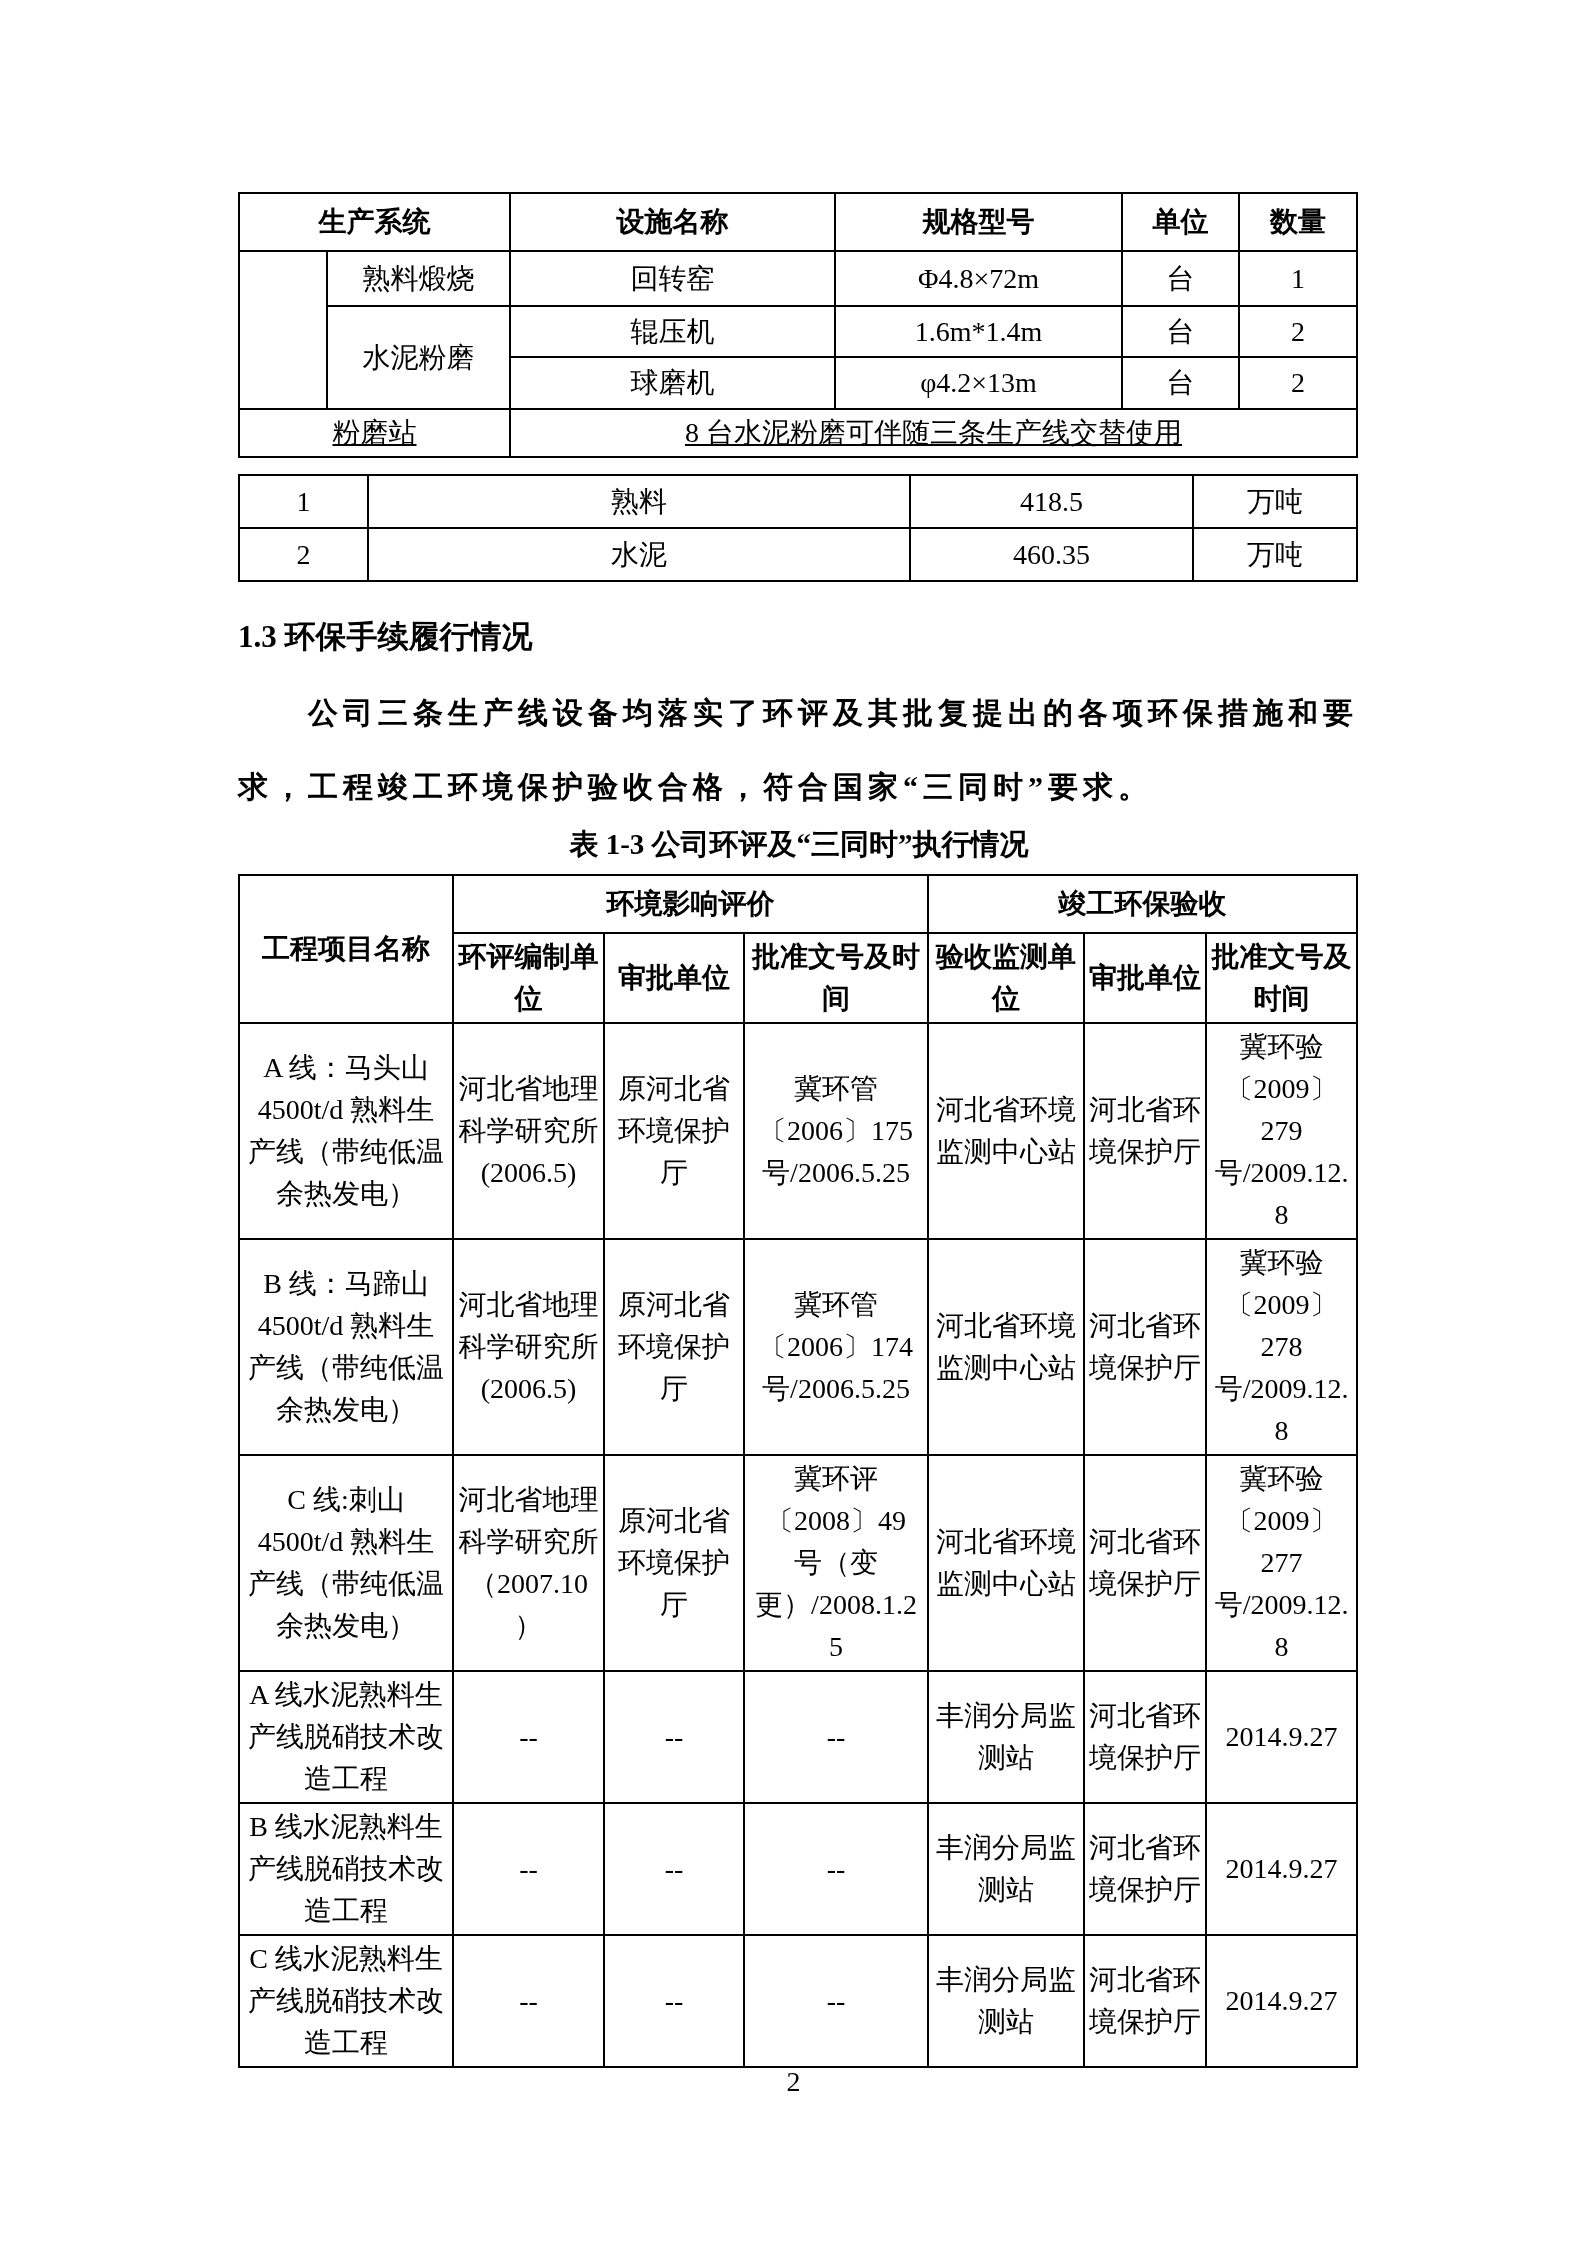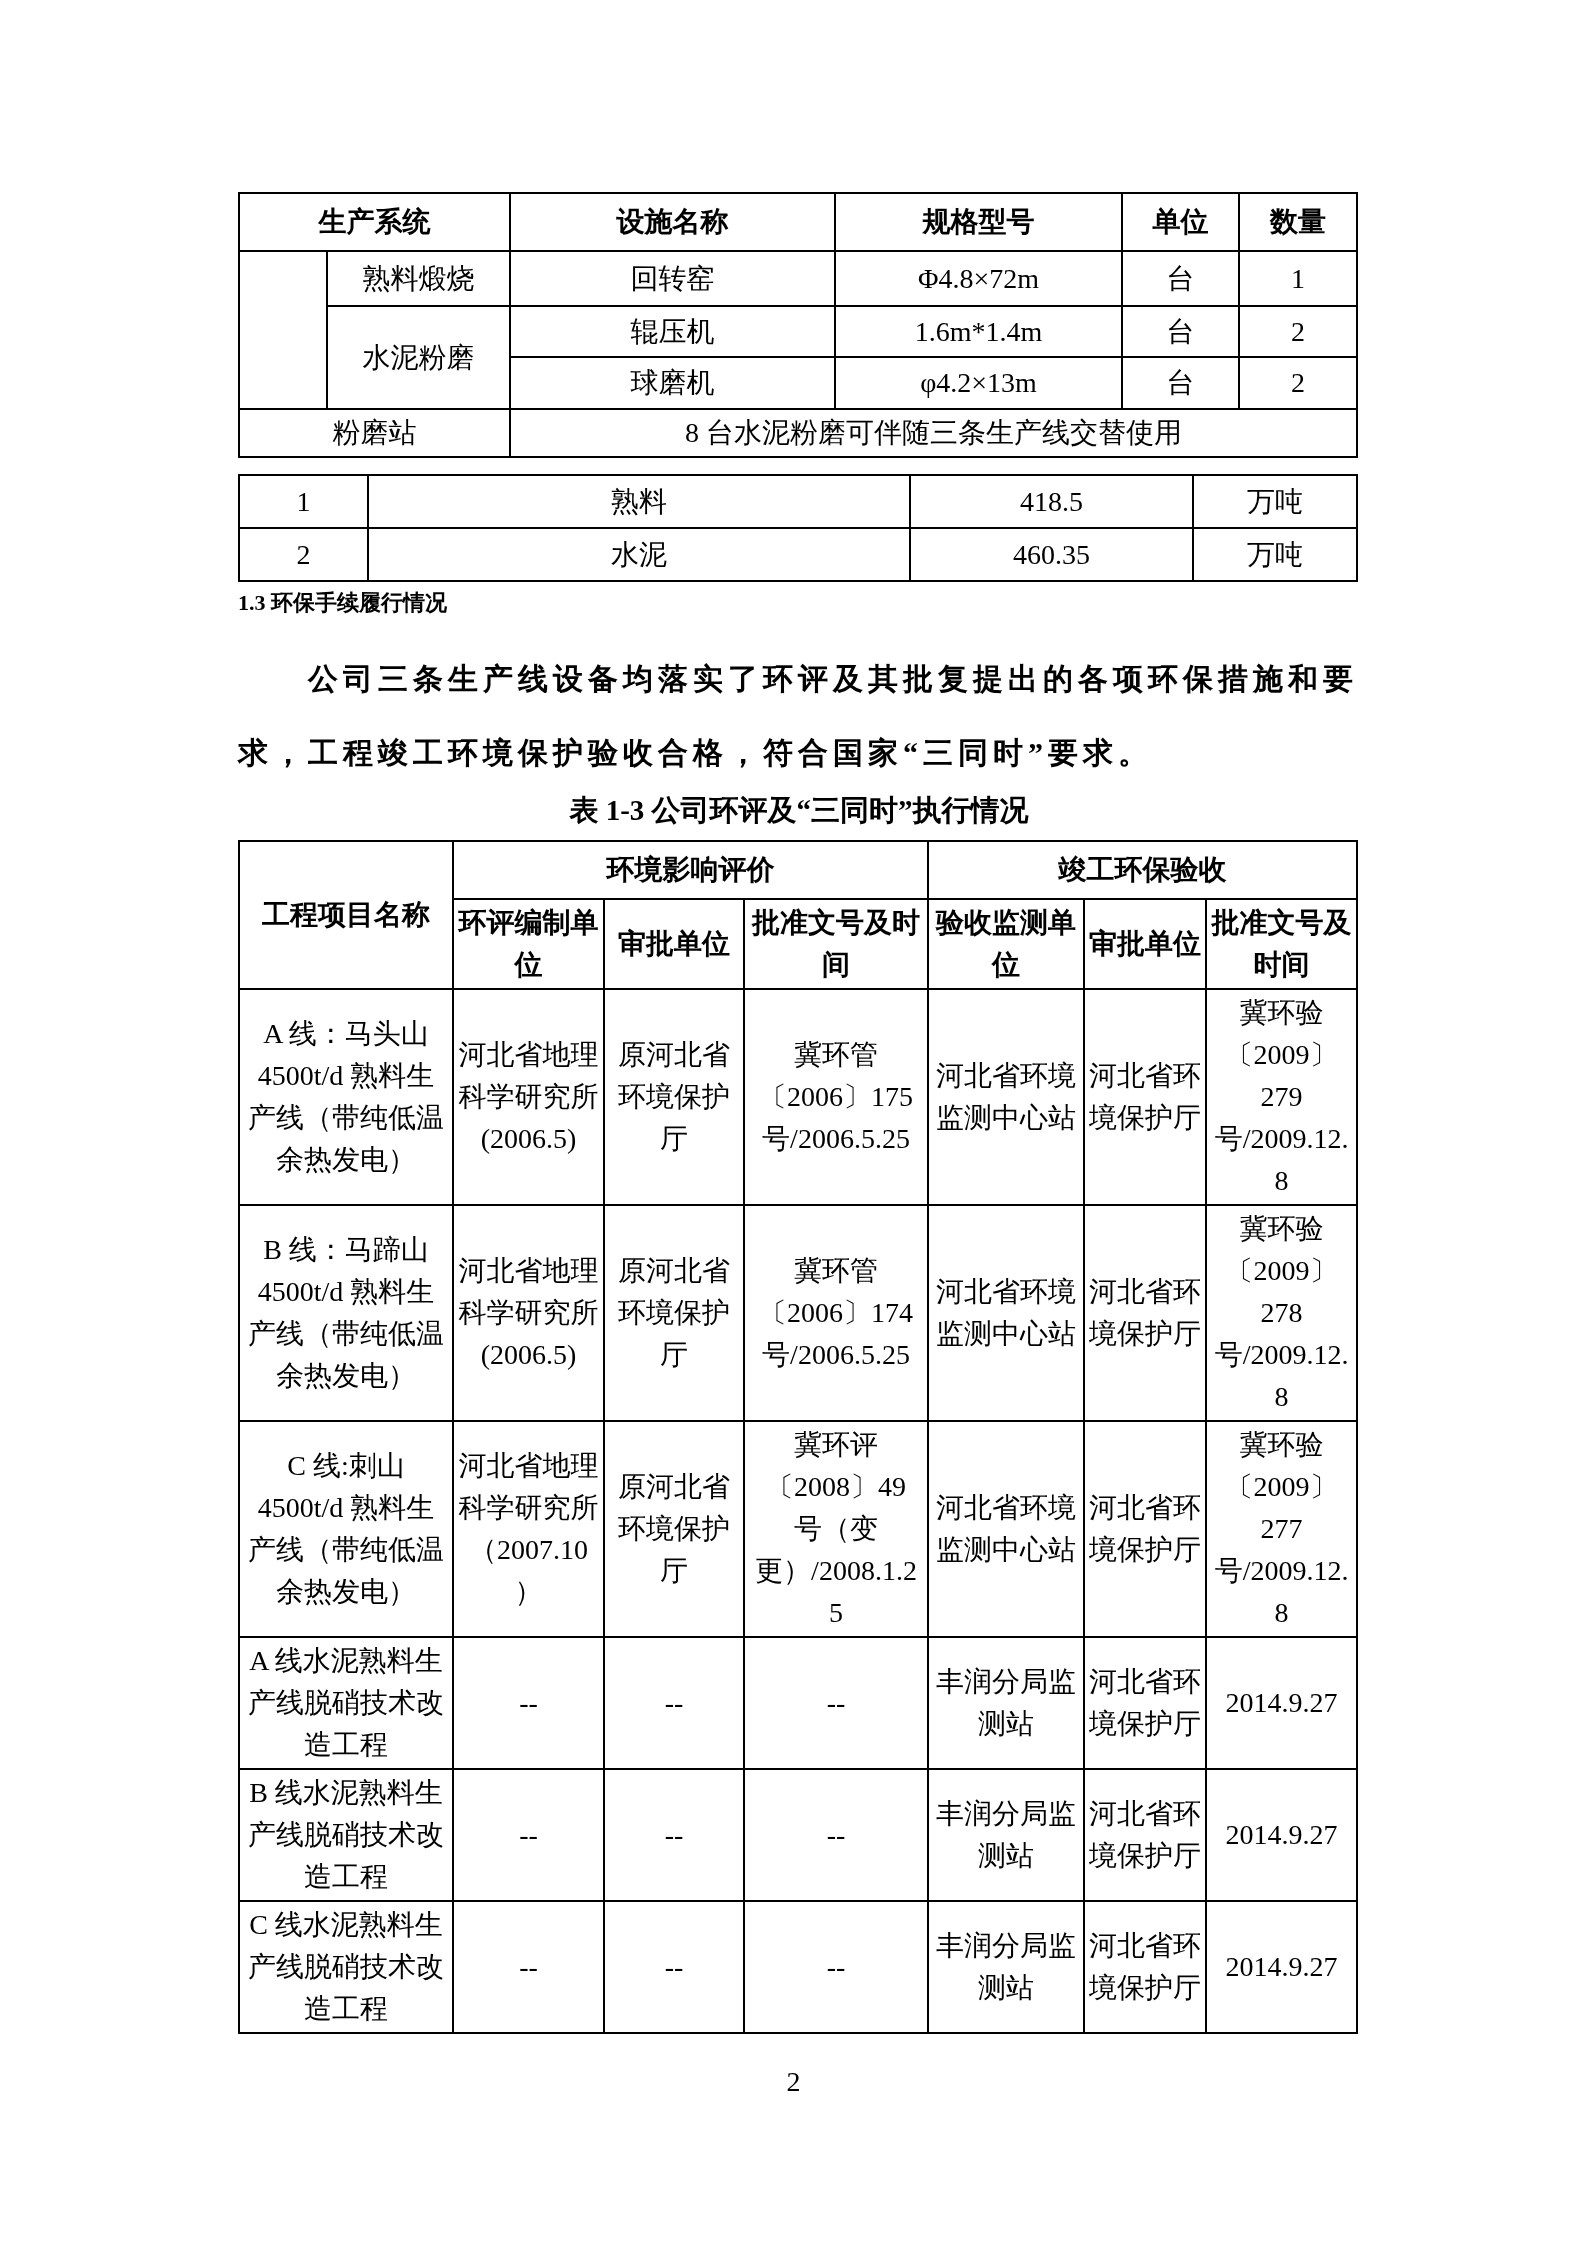--- a/index.html
+++ b/index.html
@@ -43,41 +43,42 @@
     overflow-wrap: break-word;
   }
   tr.head-row td {
     font-weight: bold;
   }
   
   .eq-h { height: 58px; padding-left: 43px; }
   .eq-r1 { height: 55px; font-family: Liberation Serif, serif; }
   .eq-r2 { height: 51px; }
   .eq-r3 { height: 52px; }
-  .eq-r4 { height: 45px; }
+  .eq-r4 { height: 45px; text-decoration: underline; }
   td.left-cell {
     text-align: left;
     padding-left: 6px;
   }
   
   .tbl-title {
     text-align: center;
     font-weight: bold;
     font-size: 29px;
     line-height: 40px;
   }
   .capacity-title { margin-top: 22px; }
   .eia-title { margin-top: 0px; }
   
   .capacity-table { margin-top: 16px; }
   .cap-h { height: 58px; }
   .cap-r { height: 53px; }
   
   .sec-heading {
-    font-size: 22px;
+    margin-top: 34px;
+    font-size: 31px;
     font-weight: bold;
     line-height: 42px;
   }
   .para {
     margin-top: 18px;
     font-size: 30px;
     line-height: 74px;
     letter-spacing: 5px;
     text-indent: 70px;
     text-align: left;

